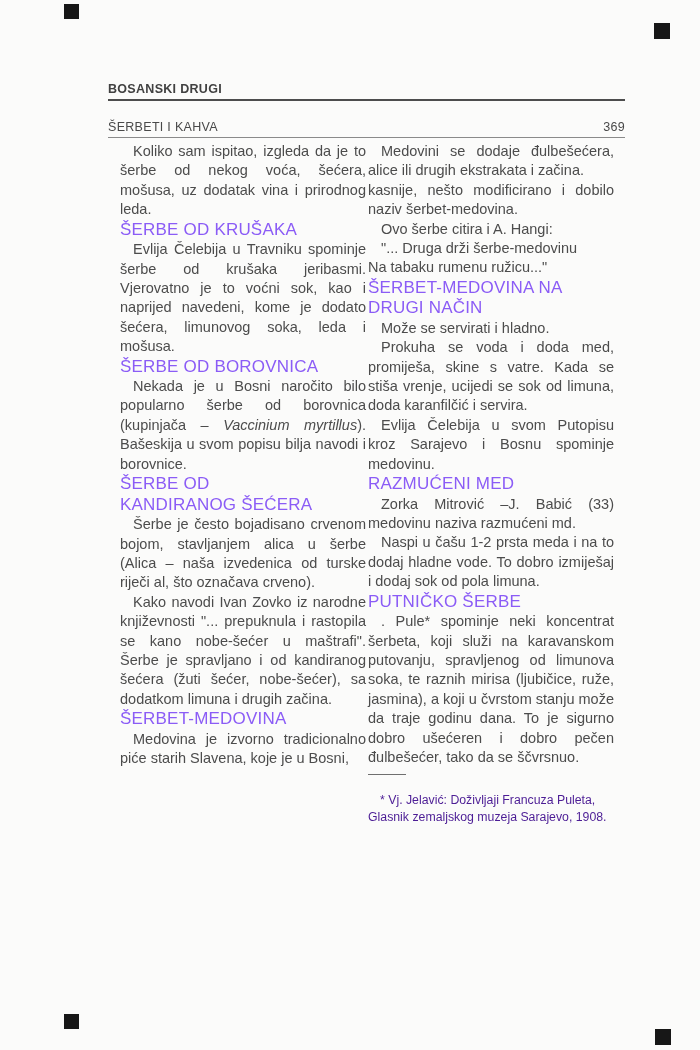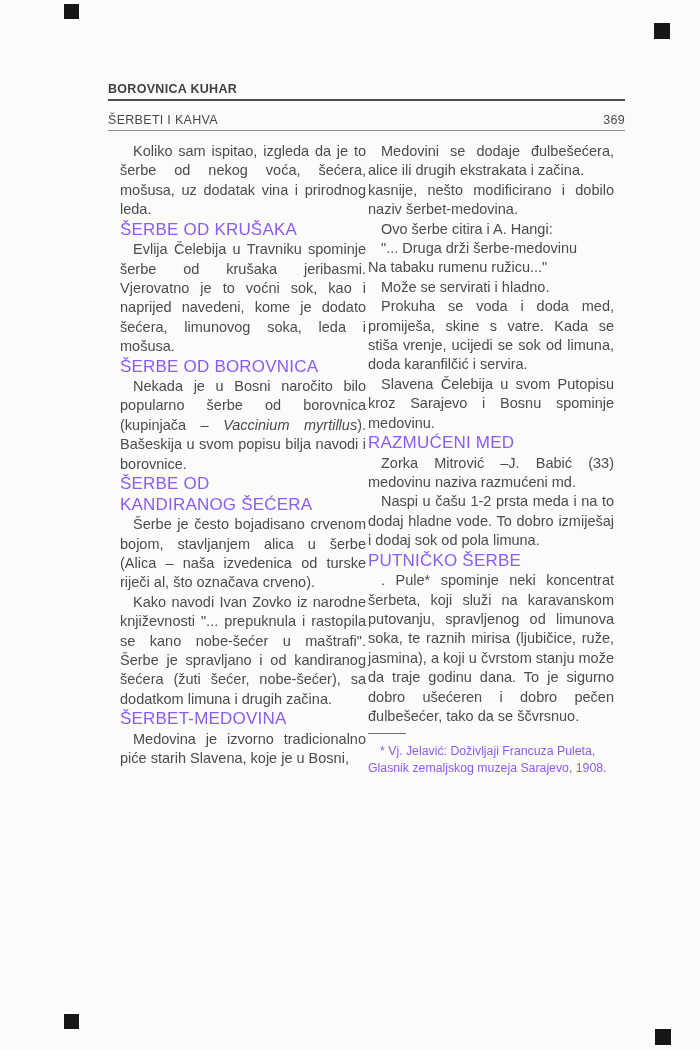--- a/index.html
+++ b/index.html
@@ -20,64 +20,64 @@
   .cm-br{left:655px;top:1029px;width:16px;height:16px;}
 
   .hdr{position:absolute;left:108px;top:82px;width:517px;}
   .book-title{
     font-size:12.5px;font-weight:bold;letter-spacing:.3px;color:#414141;
     padding-bottom:3px;border-bottom:2px solid #4d4d4d;
   }
   .hdr-row{
     display:flex;justify-content:space-between;align-items:flex-end;
     font-size:12.5px;color:#494949;letter-spacing:.3px;
-    padding-top:12px;padding-bottom:3px;border-bottom:1px solid #8a8a8a;
+    padding-top:19px;padding-bottom:3px;border-bottom:1px solid #8a8a8a;
   }
 
   .col{position:absolute;top:142px;}
   .col-left{left:120px;width:246px;}
   .col-right{left:368px;width:246px;}
 
   p.body{
     margin:0;font-size:14.5px;line-height:19.4px;
     text-align:justify;color:#4c4c4c;
   }
   .indent{text-indent:13px;}
   .multiline{white-space:pre-line;}
   h2.sec{
     margin:0;font-size:17px;font-weight:400;line-height:20.5px;
     color:#8b5cf6;letter-spacing:.2px;white-space:pre-line;
   }
   .it{font-style:italic;}
 
   .fn-rule{width:38px;border:0;border-top:1px solid #6f6f6f;margin:7px 0 0 0;}
   p.footnote{
-    margin:9px 0 0 0;font-size:12.3px;line-height:17px;
-    color:#8b5cf6;text-align:left;text-indent:12px;
+    margin:17px 0 0 0;font-size:12.3px;line-height:17px;
+    color:#4c1d95;text-align:left;text-indent:12px;
   }
 
   
   .mt2{margin-top:2px;}.mt8{margin-top:8px;}
   .mt14{margin-top:14px;}.mt17{margin-top:17px;}.mt18{margin-top:18px;}
   .mt19{margin-top:19px;}.mt20{margin-top:20px;}.mt21{margin-top:21px;}
   .mt22{margin-top:22px;}.mt24{margin-top:24px;}.mt25{margin-top:25px;}
   .mt27{margin-top:27px;}
 </style>
 </head>
 <body>
 
 <div class="page">
 
   <div class="cm cm-tl"></div>
   <div class="cm cm-tr"></div>
   <div class="cm cm-bl"></div>
   <div class="cm cm-br"></div>
 
   <div class="hdr">
-    <div class="book-title">BOROVNICA KUHAR</div>
+    <div class="book-title">BOSANSKI DRUGI</div>
     <div class="hdr-row">
       <span>ŠERBETI I KAHVA</span>
       <span>369</span>
     </div>
   </div>
 
   <div class="col col-left">
     <p class="body indent mt2">Koliko sam ispitao, izgleda da je to šerbe od nekog voća, šećera, mošusa, uz dodatak vina i prirodnog leda.</p>
 
     <h2 class="sec mt8">ŠERBE OD KRUŠAKA</h2>
@@ -95,23 +95,25 @@
     <p class="body indent mt20">Medovina je izvorno tradicionalno piće starih Slavena, koje je u Bosni,</p>
   </div>
 
   <div class="col col-right">
     <p class="body indent">Medovini se dodaje đulbešećera, alice ili drugih ekstrakata i začina.</p>
     <p class="body mt2">kasnije, nešto modificirano i dobilo naziv šerbet-medovina.</p>
     <p class="body indent">Ovo šerbe citira i A. Hangi:</p>
     <p class="body indent multiline">"... Druga drži šerbe-medovinu
 Na tabaku rumenu ružicu..."</p>
 
+    <h2 class="sec mt14">ŠERBET-MEDOVINA NA
+DRUGI NAČIN</h2>
     <p class="body indent">Može se servirati i hladno.</p>
     <p class="body indent mt22">Prokuha se voda i doda med, promiješa, skine s vatre. Kada se stiša vrenje, ucijedi se sok od limuna, doda karanfilčić i servira.</p>
-    <p class="body indent">Slavena Čelebija u svom Putopisu kroz Sarajevo i Bosnu spominje medovinu.</p>
+    <p class="body indent">Evlija Čelebija u svom Putopisu kroz Sarajevo i Bosnu spominje medovinu.</p>
 
     <h2 class="sec mt27">RAZMUĆENI MED</h2>
     <p class="body indent mt19">Zorka Mitrović –J. Babić (33) medovinu naziva razmućeni md.</p>
     <p class="body indent">Naspi u čašu 1-2 prsta meda i na to dodaj hladne vode. To dobro izmiješaj i dodaj sok od pola limuna.</p>
 
     <h2 class="sec mt25">PUTNIČKO ŠERBE</h2>
     <p class="body indent mt17">. Pule* spominje neki koncentrat šerbeta, koji služi na karavanskom putovanju, spravljenog od limunova soka, te raznih mirisa (ljubičice, ruže, jasmina), a koji u čvrstom stanju može da traje godinu dana. To je sigurno dobro ušećeren i dobro pečen đulbešećer, tako da se ščvrsnuo.</p>
 
     <hr class="fn-rule">
     <p class="footnote">* Vj. Jelavić: Doživljaji Francuza Puleta, Glasnik zemaljskog muzeja Sarajevo, 1908.</p>

